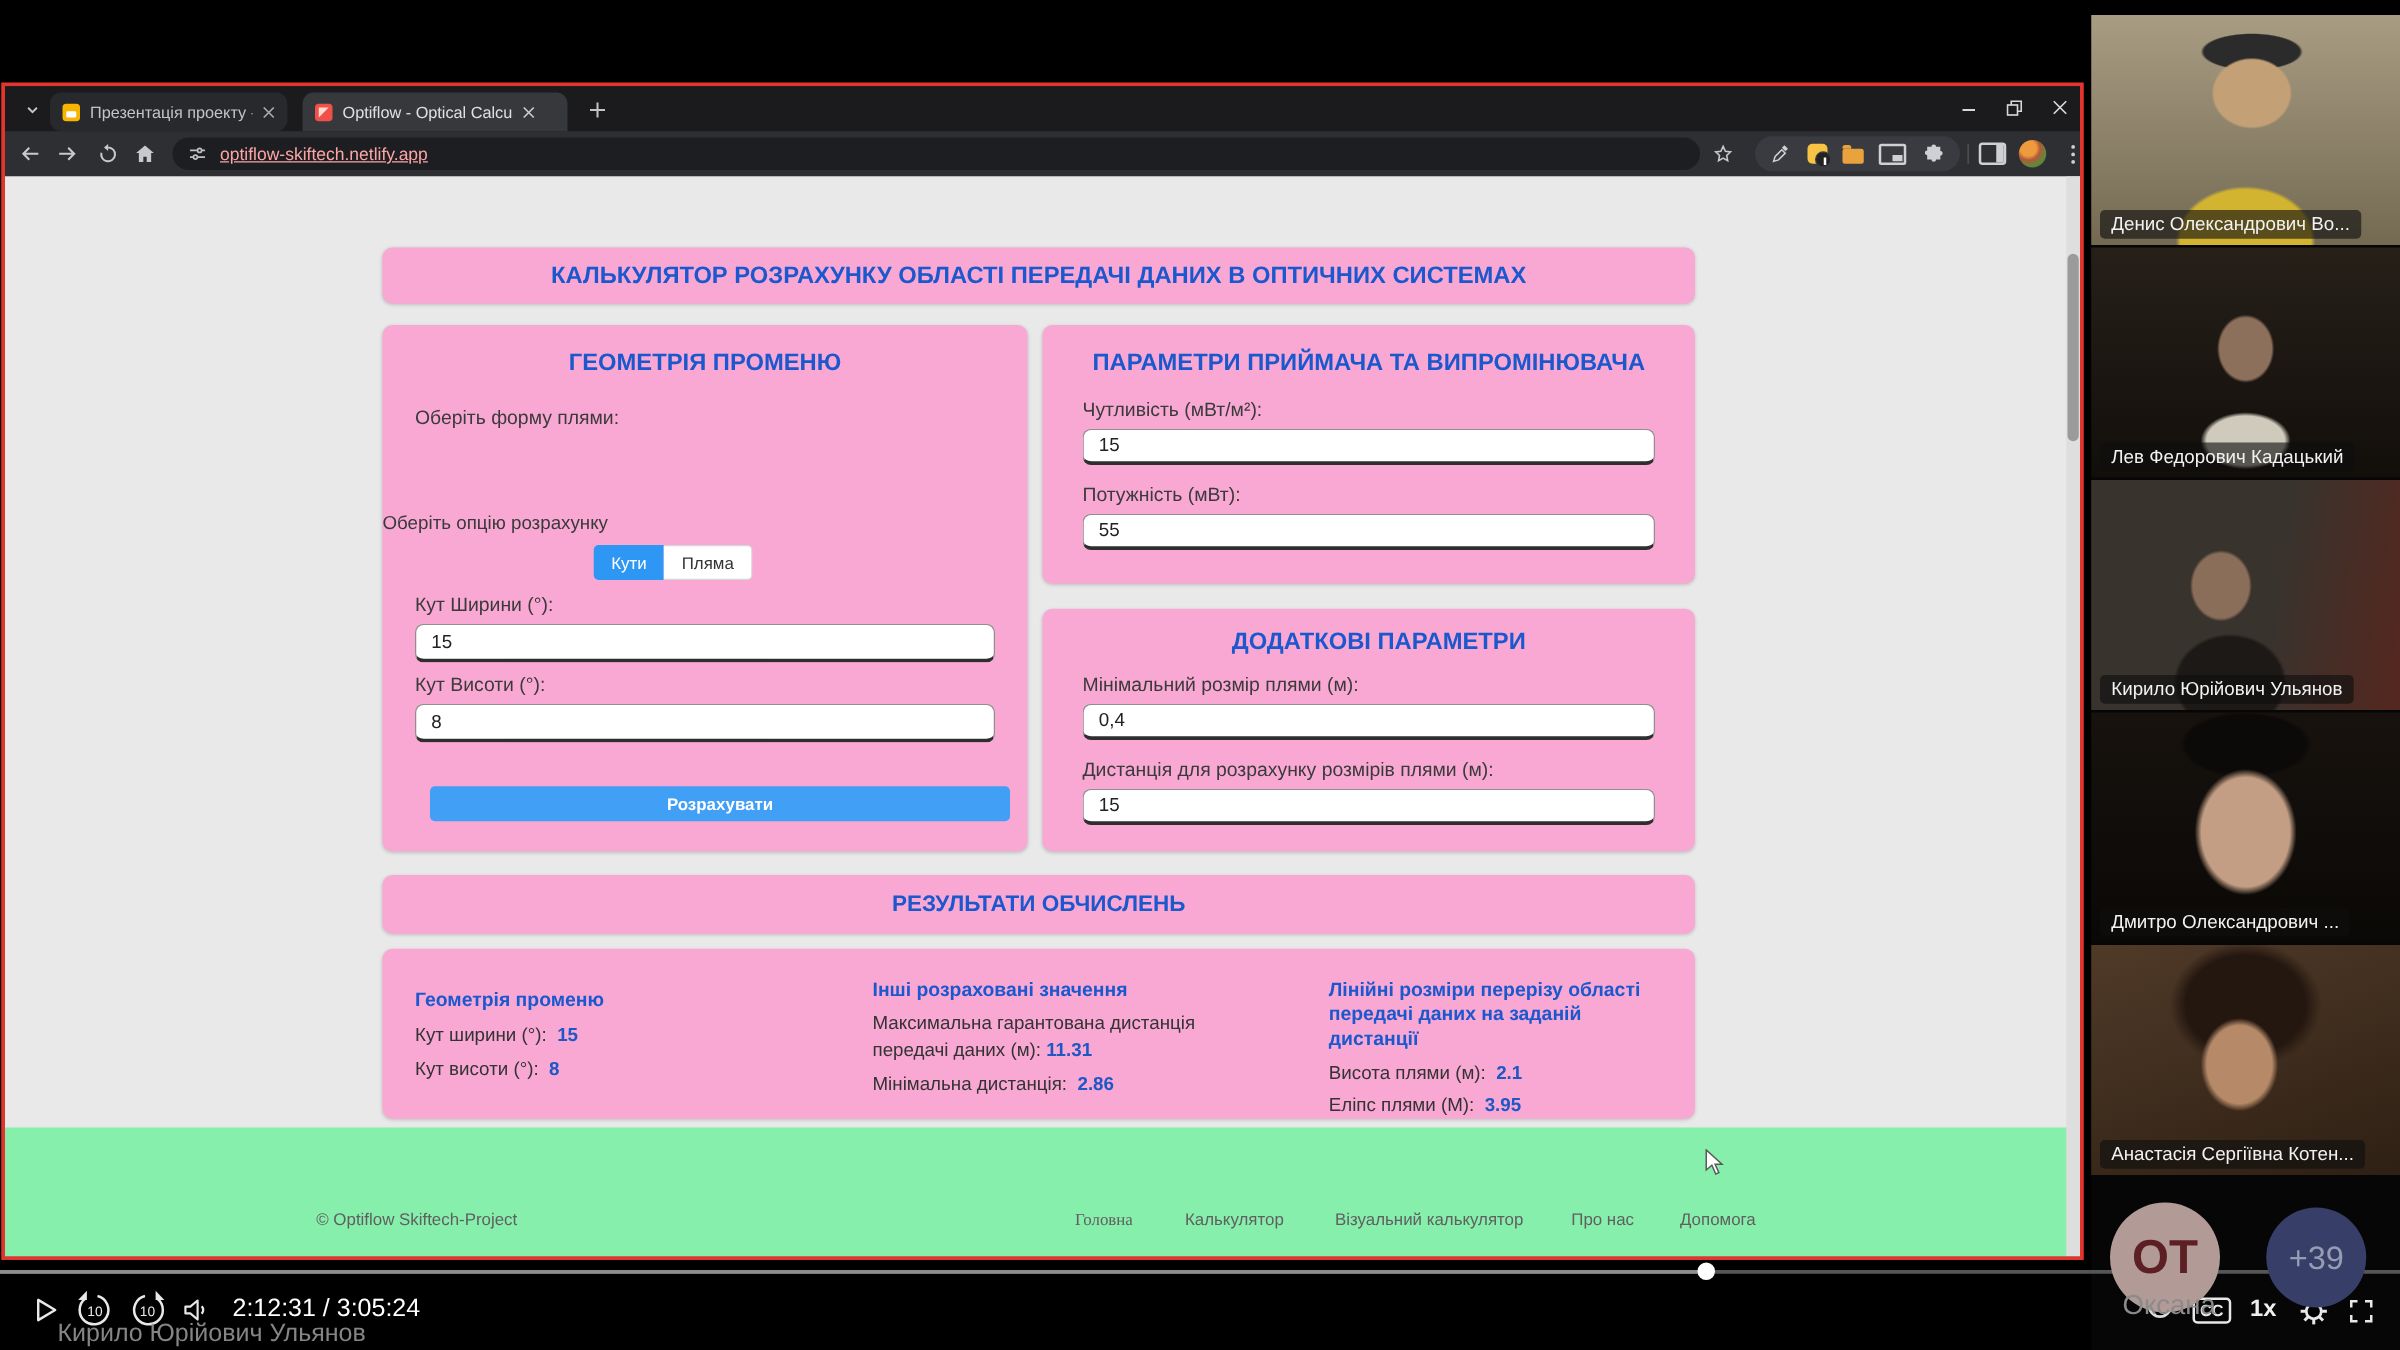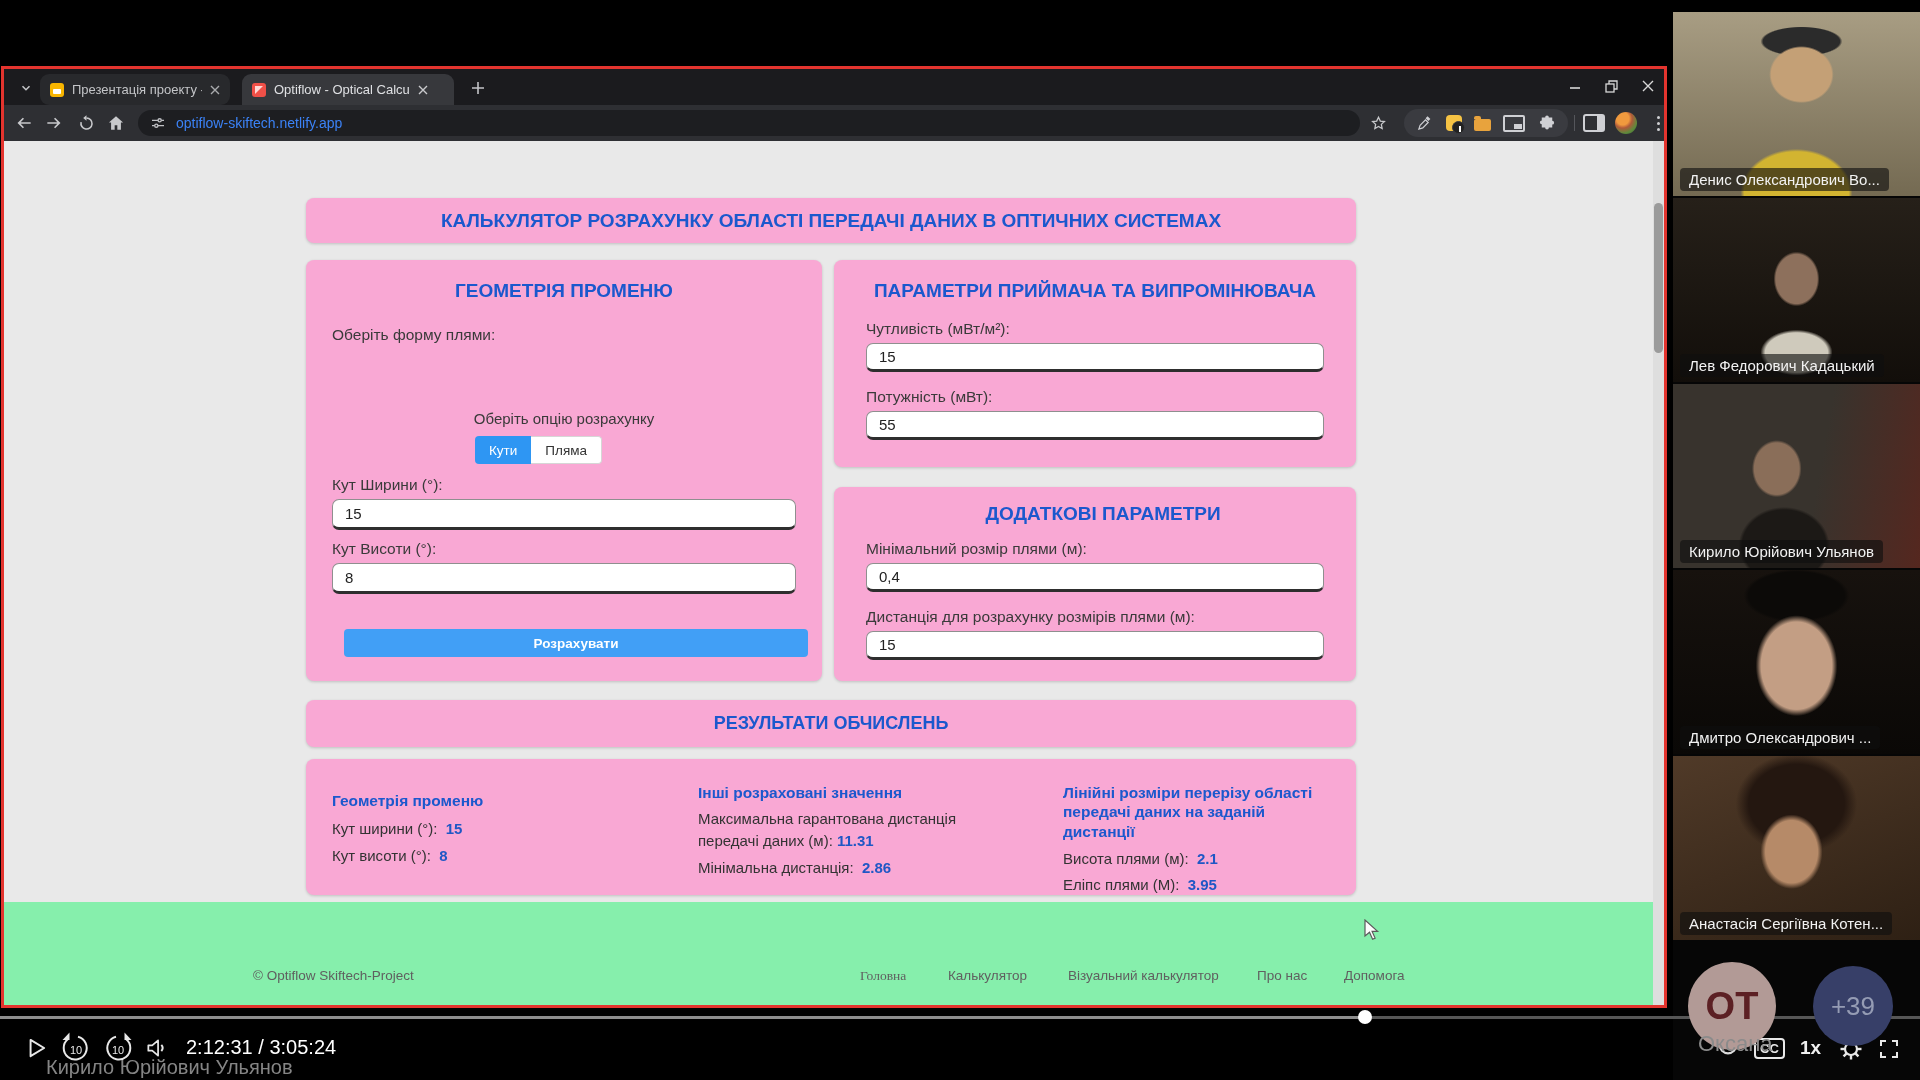--- a/index.html
+++ b/index.html
@@ -19,21 +19,21 @@
   .tab-active{left:238px;width:212px;background:#37383c;border-radius:9px 9px 0 0;color:#dfe0e3;}
   .fav-slides{width:14px;height:14px;border-radius:3px;background:#f7b500;position:relative;flex:none;}
   .fav-slides::after{content:"";position:absolute;left:3px;top:6px;width:8px;height:5px;background:#fff;border-radius:1px;}
   .fav-opti{width:14px;height:14px;border-radius:3px;background:#f05048;position:relative;flex:none;}
   .fav-opti::after{content:"";position:absolute;left:3px;top:3px;width:0;height:0;border-left:8px solid #ffd9d6;border-bottom:8px solid transparent;}
   .icon-btn{display:flex;align-items:center;justify-content:center;cursor:default;}
   .wctrls{position:absolute;right:10px;top:6px;display:flex;gap:24px;align-items:center;height:22px;}
 
   .navic{position:absolute;top:6px;width:24px;height:24px;}
   .urlpill{position:absolute;left:134px;top:5px;width:1222px;height:26px;border-radius:13px;background:#1d1e21;display:flex;align-items:center;gap:10px;padding:0 12px;box-sizing:border-box;}
-  .urltxt{color:#3b82f6;font-size:14px;}
+  .urltxt{color:#fca5a5;font-size:14px;text-decoration:underline;}
   .extpill{position:absolute;left:1400px;top:4px;width:164px;height:28px;border-radius:14px;background:#3a3b40;display:flex;align-items:center;justify-content:space-around;padding:0 6px;box-sizing:border-box;}
   .sep{position:absolute;left:1570px;top:10px;width:1px;height:16px;background:#55565b;}
   .kebab{display:flex;flex-direction:column;gap:3px;align-items:center;}
   .kebab i{width:3px;height:3px;border-radius:50%;background:#cfd0d4;}
   .profile-ic{width:22px;height:22px;border-radius:50%;background:radial-gradient(circle at 35% 30%,#f09a3e 0 30%,#b05a3a 45%,#5d8a3c 70%,#3a5d2c);}
   .keyic{width:16px;height:16px;border-radius:4px;background:#f6c344;position:relative;}
   .keyic::after{content:"";position:absolute;right:-3px;bottom:-3px;width:11px;height:11px;border-radius:50%;background:#222;border:1px solid #3a3b40;}
   .keyic::before{content:"";position:absolute;right:1px;bottom:-1px;width:2px;height:6px;background:#fff;z-index:2;}
   .folderic{width:17px;height:12px;background:#e8a33d;border-radius:2px;position:relative;margin-top:3px;}
   .folderic::before{content:"";position:absolute;left:0;top:-3px;width:7px;height:3px;background:#e8a33d;border-radius:2px 2px 0 0;}
@@ -220,21 +220,21 @@
 
         <div class="card" style="left:302px;top:57px;width:1050px;height:45px;display:flex;align-items:center;justify-content:center;">
           <div class="h-blue" style="font-size:19px;">КАЛЬКУЛЯТОР РОЗРАХУНКУ ОБЛАСТІ ПЕРЕДАЧІ ДАНИХ В ОПТИЧНИХ СИСТЕМАХ</div>
         </div>
 
         <div class="card" style="left:302px;top:119px;width:516px;height:421px;">
           <div class="h-blue" style="position:absolute;left:0;right:0;top:20px;font-size:19px;">ГЕОМЕТРІЯ ПРОМЕНЮ</div>
 
           <div class="flabel" style="left:26px;top:66px;">Оберіть форму плями:</div>
 
-          <div class="flabel" style="left:0;right:0;top:150px;text-align:center;font-size:15px;">Оберіть опцію розрахунку</div>
+          <div class="flabel" style="left:0;right:0;top:150px;text-align:left;font-size:15px;">Оберіть опцію розрахунку</div>
           <div class="togglewrap" style="left:169px;top:176px;">
             <span class="tbtn tbtn-on">Кути</span>
             <span class="tbtn tbtn-off">Пляма</span>
           </div>
 
           <div class="flabel" style="left:26px;top:216px;">Кут Ширини (°):</div>
           <input class="field" style="left: 26px; top: 239px; width: 464px; height: 31px;" value="15">
 
           <div class="flabel" style="left:26px;top:280px;">Кут Висоти (°):</div>
           <input class="field" style="left: 26px; top: 303px; width: 464px; height: 31px;" value="8">

